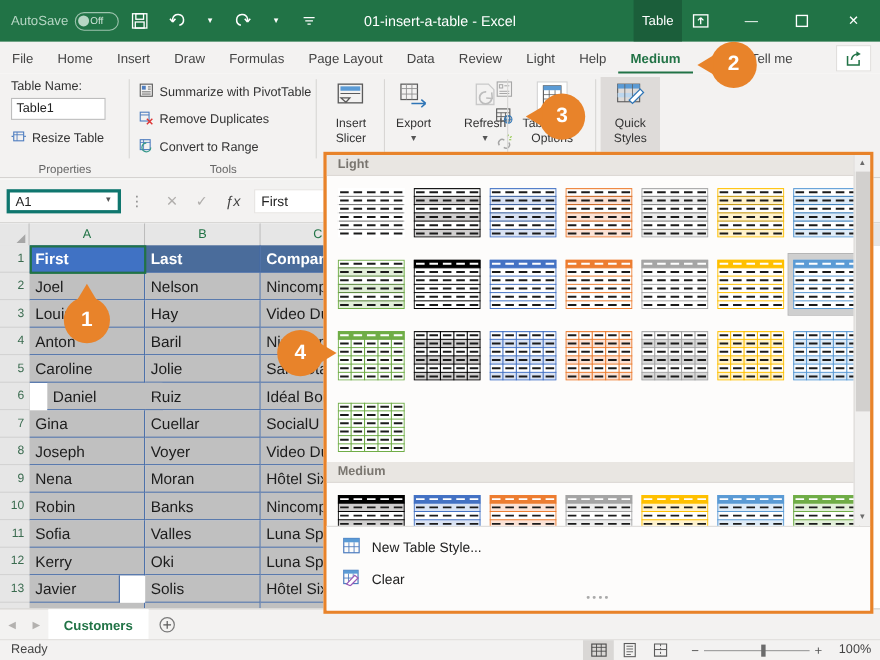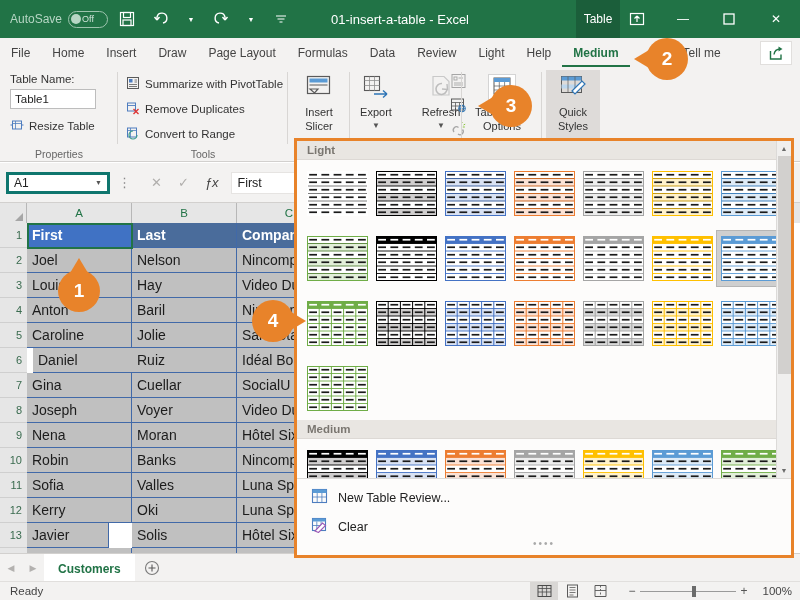--- a/index.html
+++ b/index.html
@@ -253,22 +253,22 @@
     </div>
     <div class="winbtn close">✕</div>
   </div>
 </div>
 
 <div id="ribbon-tabs">
   <span class="rtab">File</span>
   <span class="rtab">Home</span>
   <span class="rtab">Insert</span>
   <span class="rtab">Draw</span>
+  <span class="rtab">Formulas</span>
   <span class="rtab">Page Layout</span>
-  <span class="rtab">Formulas</span>
   <span class="rtab">Data</span>
   <span class="rtab">Review</span>
   <span class="rtab">Light</span>
   <span class="rtab">Help</span>
   <span class="rtab design">Medium</span>
   <span class="rtab tellme">Tell me</span>
   <div class="share-btn">
     <svg width="17" height="17" viewBox="0 0 17 17">
         <path d="M2.5 6 V14 H13 V9.5" fill="none" stroke="#217346" stroke-width="1.4"></path>
         <path d="M6 9.5 C6.5 5.5 9 4 12.5 4" fill="none" stroke="#217346" stroke-width="1.4"></path>
@@ -495,21 +495,21 @@
       <div class="tcell" style="left:0; width:105px;">Anton</div>
       <div class="tcell" style="left:105px; width:105px;">Baril</div>
       <div class="tcell" style="left:210px; width:105px;">Nincompoopery</div>
     </div>
     <div class="trow" style="top:100px;">
       <div class="tcell" style="left:0; width:105px;">Caroline</div>
       <div class="tcell" style="left:105px; width:105px;">Jolie</div>
       <div class="tcell" style="left:210px; width:105px;">Sarasota Pools</div>
     </div>
     <div class="trow" style="top:125px;">
-      <div class="tcell" style="left:6px; width:105px;">Daniel</div>
+      <div class="tcell" style="left:16px; width:105px;">Daniel</div>
       <div class="tcell" style="left:105px; width:105px;">Ruiz</div>
       <div class="tcell" style="left:210px; width:105px;">Idéal Bois</div>
     </div>
     <div class="trow" style="top:150px;">
       <div class="tcell" style="left:0; width:105px;">Gina</div>
       <div class="tcell" style="left:105px; width:105px;">Cuellar</div>
       <div class="tcell" style="left:210px; width:105px;">SocialU</div>
     </div>
     <div class="trow" style="top:175px;">
       <div class="tcell" style="left:0; width:105px;">Joseph</div>
@@ -1813,21 +1813,21 @@
   </div>
   <div class="gal-menu">
     <div class="gmitem">
       <span>
         <svg width="17" height="16" viewBox="0 0 17 16">
             <rect x="1.5" y="1.5" width="14" height="13" fill="none" stroke="#4e7dbf" stroke-width="1.1"></rect>
             <rect x="1.5" y="1.5" width="14" height="3.5" fill="#5b9bd5"></rect>
             <path d="M6.2 5 V14.5 M10.9 5 V14.5 M1.5 9 H15.5" stroke="#4e7dbf" stroke-width="0.8"></path>
           </svg>
       </span>
-      <span>New Table Review...</span>
+      <span>New Table Style...</span>
     </div>
     <div class="gmitem">
       <span>
         <svg width="17" height="16" viewBox="0 0 17 16">
             <rect x="1.5" y="1.5" width="13" height="12" fill="none" stroke="#4e7dbf" stroke-width="1.1"></rect>
             <rect x="1.5" y="1.5" width="13" height="3" fill="#5b9bd5"></rect>
             <path d="M5.8 4.5 V13.5 M10.1 4.5 V13.5 M1.5 8.5 H14.5" stroke="#4e7dbf" stroke-width="0.8"></path>
             <path d="M4 14 L11.5 6 L14.5 8.5 L7.5 15.5 Z" fill="#fff" stroke="#9b59b6" stroke-width="1.1"></path>
           </svg>
       </span>

